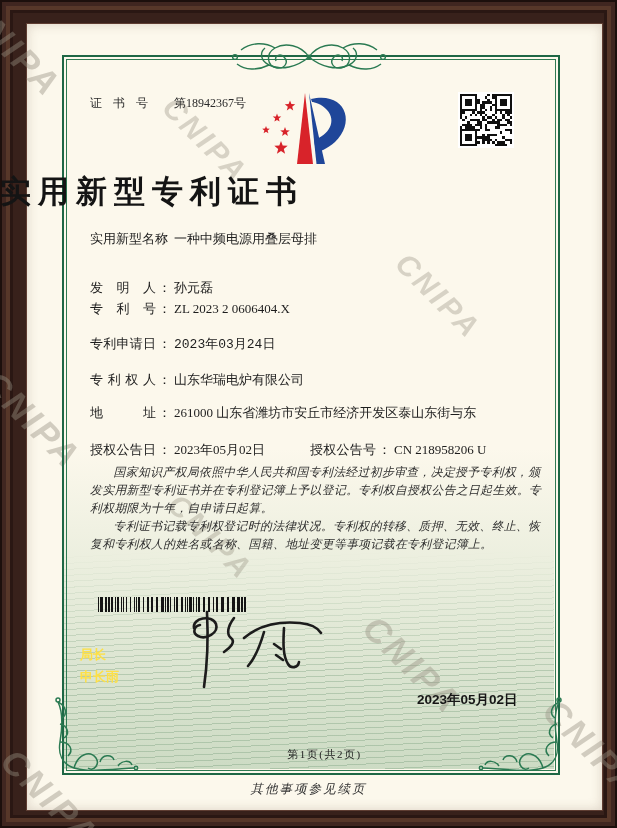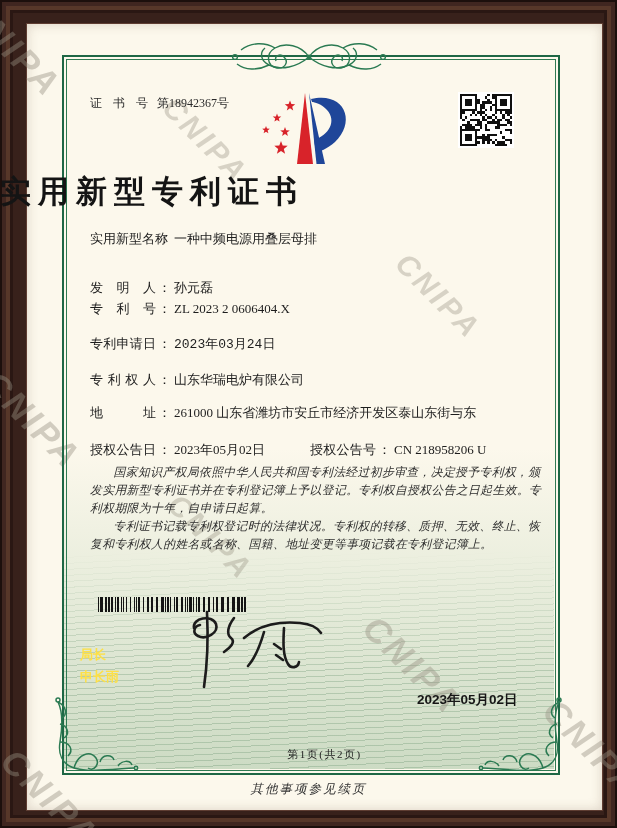--- a/index.html
+++ b/index.html
@@ -24,21 +24,21 @@
          background:repeating-linear-gradient(177deg, rgba(105,148,112,.33) 0 1px, rgba(255,255,255,0) 1px 6px);
          -webkit-mask-image:linear-gradient(180deg,transparent 0,#000 55%);
          mask-image:linear-gradient(180deg,transparent 0,#000 55%);}
   .wm{position:absolute;z-index:1;font-family:"Liberation Sans",sans-serif;font-weight:bold;
       font-style:italic;letter-spacing:3px;color:rgba(150,143,128,.36);font-size:30px;
       white-space:nowrap;transform:translate(-50%,-50%) rotate(45deg);}
   .wm.big{font-size:35px;color:rgba(150,143,128,.42);}
   .orn{position:absolute;z-index:3;}
   
   .cert-no{position:absolute;left:90px;top:95px;z-index:4;font-size:12px;color:#2a2a2a;}
-  .cn-label{letter-spacing:4px;margin-right:5px;}
+  .cn-label{letter-spacing:4px;margin-right:22px;}
   .logo{position:absolute;left:250px;top:90px;width:108px;height:78px;z-index:4;}
   .qr{position:absolute;left:458px;top:92px;width:56px;height:56px;background:#fff;
       padding:2px;box-sizing:border-box;z-index:4;}
   .title{position:absolute;left:0;top:171px;width:100%;text-align:left;z-index:4;
          font-size:31px;font-weight:bold;letter-spacing:7px;color:#141414;}
   .rows{position:absolute;left:90px;top:230px;width:466px;z-index:4;font-size:13px;color:#1d1d1d;}
   .row{position:absolute;left:0;white-space:nowrap;}
   .r0{top:0;} .r1{top:49px;} .r2{top:70px;} .r3{top:105px;font-family:Liberation Mono, monospace;} .r4{top:141px;}
   .r5{top:174px;} .r6{top:211px;}
   .fl{display:inline-block;width:66px;text-align:justify;text-align-last:justify;}

